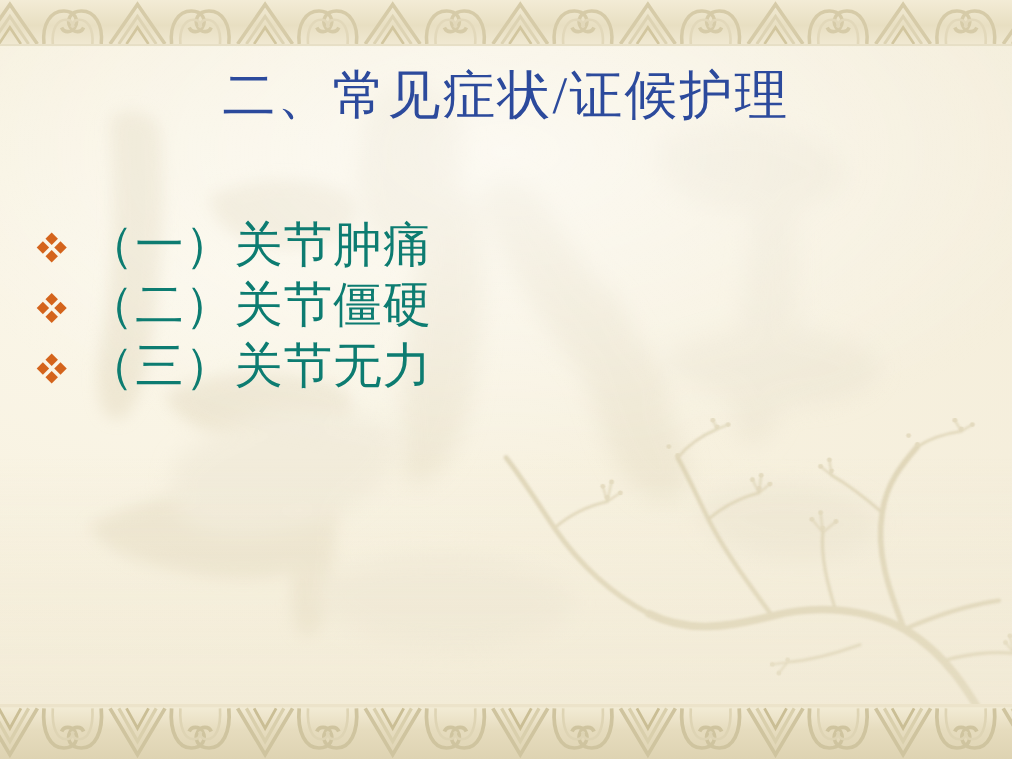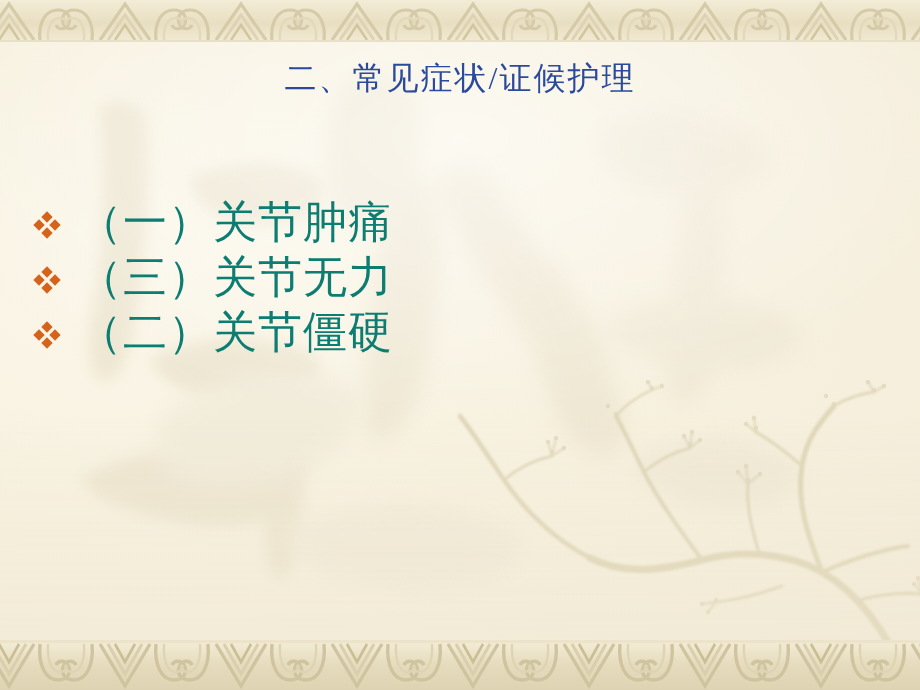--- a/index.html
+++ b/index.html
@@ -76,21 +76,21 @@
     inset: 0;
   }
 
   .slide-title {
     position: absolute;
     left: 0;
     right: 0;
     top: 60px;
     text-align: center;
     color: #2c4a9c;
-    font-size: 32px;
+    font-size: 48px;
     line-height: 1.18;
     letter-spacing: 2px;
     font-family: "Liberation Serif", "DejaVu Serif", serif;
     white-space: nowrap;
   }
 
   .bullet-list {
     position: absolute;
     left: 34px;
     top: 196px;
@@ -342,29 +342,29 @@
         <span class="bullet-text">（一）关节肿痛</span>
       </li>
 
       <li class="bullet-item">
         <span class="bullet-marker">
           <i class="d-t"></i>
             <i class="d-l"></i>
             <i class="d-r"></i>
             <i class="d-b"></i>
         </span>
-        <span class="bullet-text">（三）关节无力</span>
+        <span class="bullet-text">（二）关节僵硬</span>
       </li>
 
       <li class="bullet-item">
         <span class="bullet-marker">
           <i class="d-t"></i>
             <i class="d-l"></i>
             <i class="d-r"></i>
             <i class="d-b"></i>
         </span>
-        <span class="bullet-text">（二）关节僵硬</span>
+        <span class="bullet-text">（三）关节无力</span>
       </li>
 
     </ul>
   </div>
 
 </div>
 
 </body></html>

